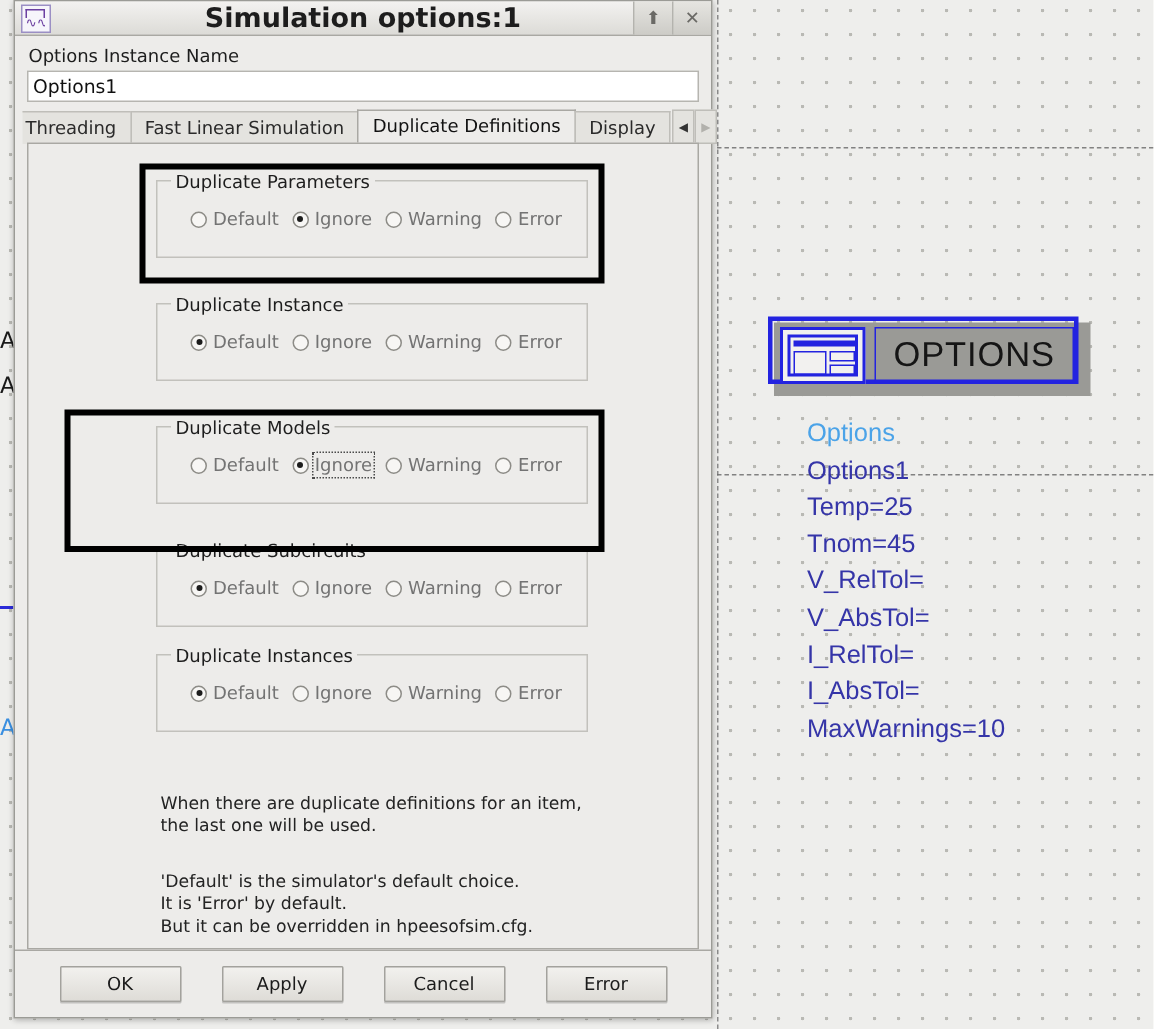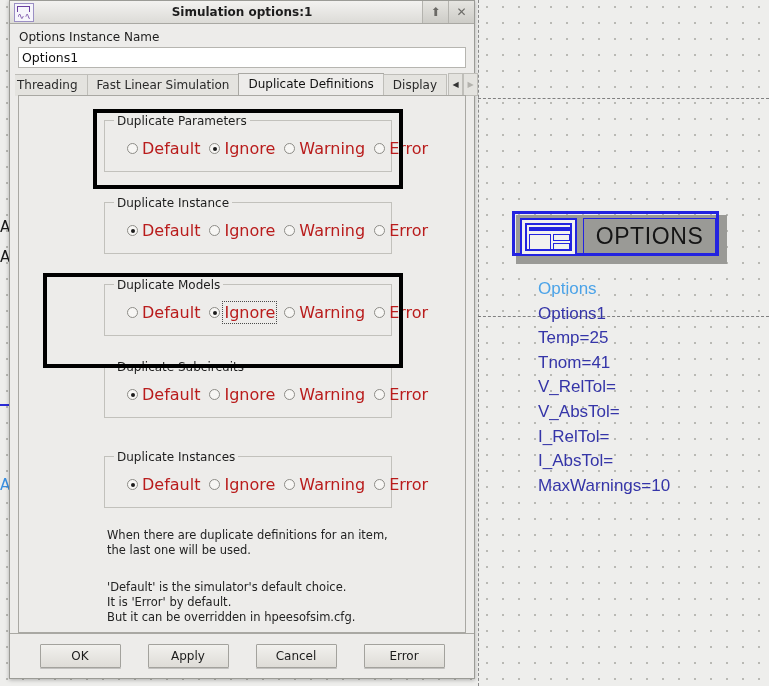--- a/index.html
+++ b/index.html
@@ -205,21 +205,21 @@
     color: #6b3fa0;
     font-size: 9px;
     line-height: 6px;
     overflow: hidden;
   }
   .title-text {
     position: absolute;
     left: 0; right: 0;
     text-align: center;
     font-weight: bold;
-    font-size: 12px;
+    font-size: 18px;
     color: #1d1d1d;
     pointer-events: none;
   }
   .title-buttons {
     margin-left: auto;
     display: flex;
     height: 100%;
     align-items: stretch;
   }
   .tbtn {
@@ -358,22 +358,22 @@
   }
   .radio-item.checked .rdot::after {
     content: "";
     position: absolute;
     left: 2.5px; top: 2.5px;
     width: 4px; height: 4px;
     border-radius: 50%;
     background: #1c1c1c;
   }
   .radio-item .rlabel {
-    font-size: 16px;
-    color: #b91c1c;
+    font-size: 12px;
+    color: #737373;
   }
   .radio-item.focused .rlabel {
     outline: 1px dotted #4a4a4a;
     outline-offset: 1px;
   }
 
   
   .annot {
     position: absolute;
     border: 4px solid #000000;
@@ -443,21 +443,21 @@
       <div class="sym-label-box">
         <span>OPTIONS</span>
       </div>
     </div>
   </div>
 
   <div id="param-list">
     <div class="pline p-light">Options</div>
     <div class="pline p-dark">Options1</div>
     <div class="pline p-dark">Temp=25</div>
-    <div class="pline p-dark">Tnom=41</div>
+    <div class="pline p-dark">Tnom=45</div>
     <div class="pline p-dark">V_RelTol=</div>
     <div class="pline p-dark">V_AbsTol=</div>
     <div class="pline p-dark">I_RelTol=</div>
     <div class="pline p-dark">I_AbsTol=</div>
     <div class="pline p-dark">MaxWarnings=10</div>
   </div>
 
 </div>
 
 <div id="dialog">
@@ -575,21 +575,21 @@
             <span class="rdot"></span>
             <span class="rlabel">Warning</span>
           </div>
           <div class="radio-item">
             <span class="rdot"></span>
             <span class="rlabel">Error</span>
           </div>
         </div>
       </div>
 
-      <div class="groupbox" style="left:85px; top:360px; width:288px; height:52px;">
+      <div class="groupbox" style="left:85px; top:340px; width:288px; height:52px;">
         <div class="gb-title">Duplicate Instances</div>
         <div class="radio-row">
           <div class="radio-item checked">
             <span class="rdot"></span>
             <span class="rlabel">Default</span>
           </div>
           <div class="radio-item">
             <span class="rdot"></span>
             <span class="rlabel">Ignore</span>
           </div>

